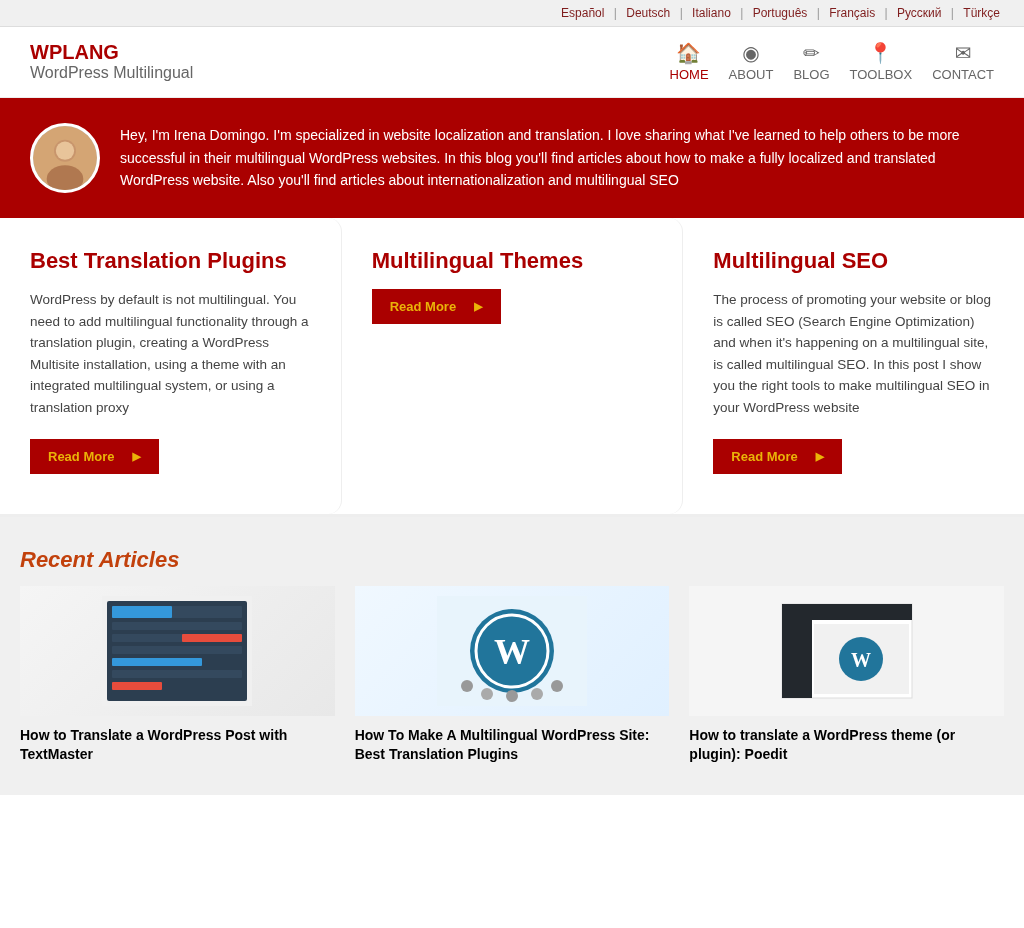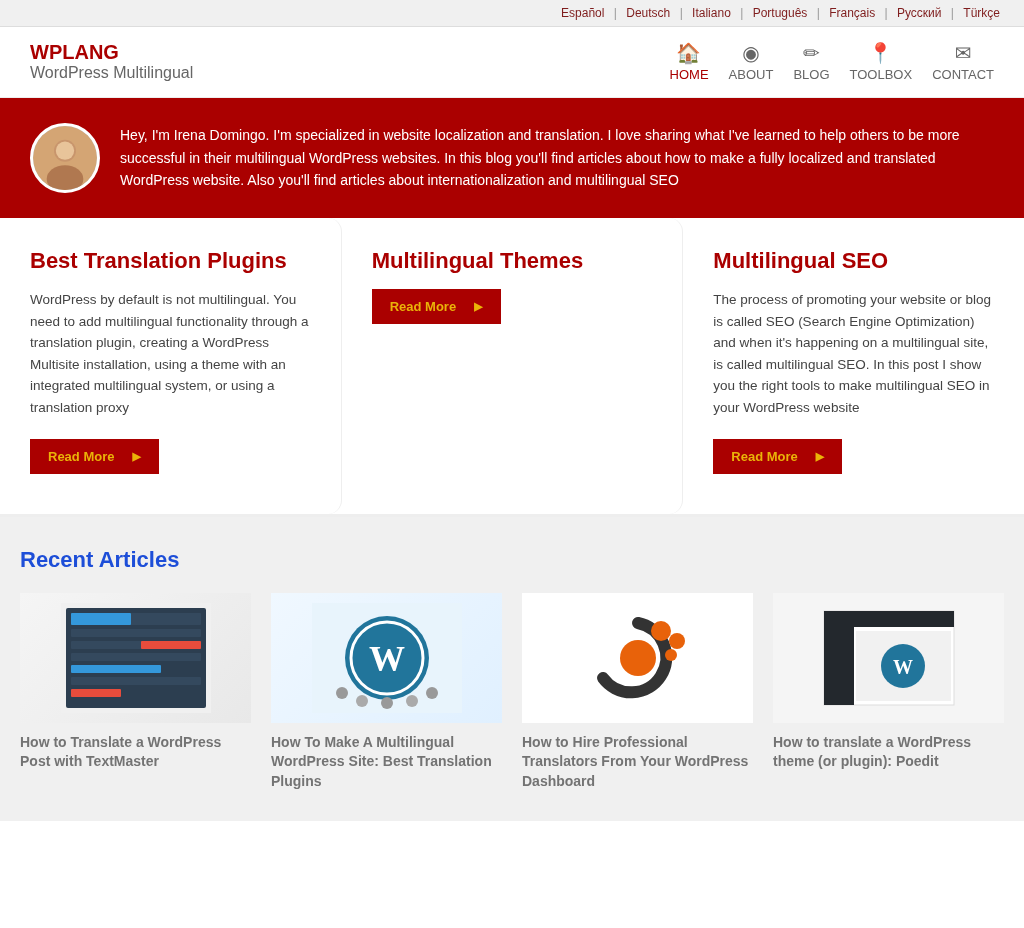--- a/index.html
+++ b/index.html
@@ -130,22 +130,23 @@
     .read-more-arrow { font-size: 11px; }
 
     
     .recent-section {
       background: #f0f0f0;
       padding: 30px 20px;
     }
     .recent-title {
       font-size: 22px;
       font-weight: bold;
-      color: #1d4ed8;
-      margin-bottom: 20px;
+      color: #c2410c;
+      margin-bottom: 13px;
+      font-style: italic;
     }
     .articles-grid {
       display: flex;
       gap: 20px;
     }
     .article-card {
       flex: 1;
       background: transparent;
       cursor: pointer;
     }
@@ -176,21 +177,21 @@
     }
 
     
     .thumb-4 {
       background: #f5f5f5;
     }
 
     .article-title {
       font-size: 14px;
       font-weight: bold;
-      color: #737373;
+      color: #000000;
       line-height: 1.4;
     }
   </style>
 </head>
 <body>
 
 <div class="lang-bar">
   <a>Español</a> <span>|</span>
   <a>Deutsch</a> <span>|</span>
   <a>Italiano</a> <span>|</span>
@@ -306,36 +307,20 @@
           <circle cx="30" cy="90" r="6" fill="#999"></circle>
           <circle cx="50" cy="98" r="6" fill="#aaa"></circle>
           <circle cx="75" cy="100" r="6" fill="#999"></circle>
           <circle cx="100" cy="98" r="6" fill="#aaa"></circle>
           <circle cx="120" cy="90" r="6" fill="#999"></circle>
         </svg>
       </div>
       <h3 class="article-title">How To Make A Multilingual WordPress Site: Best Translation Plugins</h3>
     </div>
 
-    <div class="article-card">
-      <div class="article-thumb thumb-3">
-        <svg width="150" height="110" viewBox="0 0 150 110" xmlns="http://www.w3.org/2000/svg">
-          <rect width="150" height="110" fill="white"></rect>
-
-          <path d="M 75 20 A 35 35 0 1 1 40 75" stroke="#333" stroke-width="12" fill="none" stroke-linecap="round"></path>
-
-          <circle cx="98" cy="28" r="10" fill="#e8620a"></circle>
-          <circle cx="114" cy="38" r="8" fill="#e8620a"></circle>
-          <circle cx="108" cy="52" r="6" fill="#e8620a"></circle>
-
-          <circle cx="75" cy="55" r="18" fill="#e8620a"></circle>
-        </svg>
-      </div>
-      <h3 class="article-title">How to Hire Professional Translators From Your WordPress Dashboard</h3>
-    </div>
 
     <div class="article-card">
       <div class="article-thumb thumb-4">
         <svg width="150" height="110" viewBox="0 0 150 110" xmlns="http://www.w3.org/2000/svg">
           <rect width="150" height="110" fill="#f5f5f5"></rect>
           <rect x="10" y="8" width="130" height="94" fill="white" stroke="#ddd" stroke-width="1"></rect>
 
           <rect x="10" y="8" width="130" height="16" fill="#23282d"></rect>
 
           <rect x="10" y="24" width="30" height="78" fill="#23282d"></rect>

